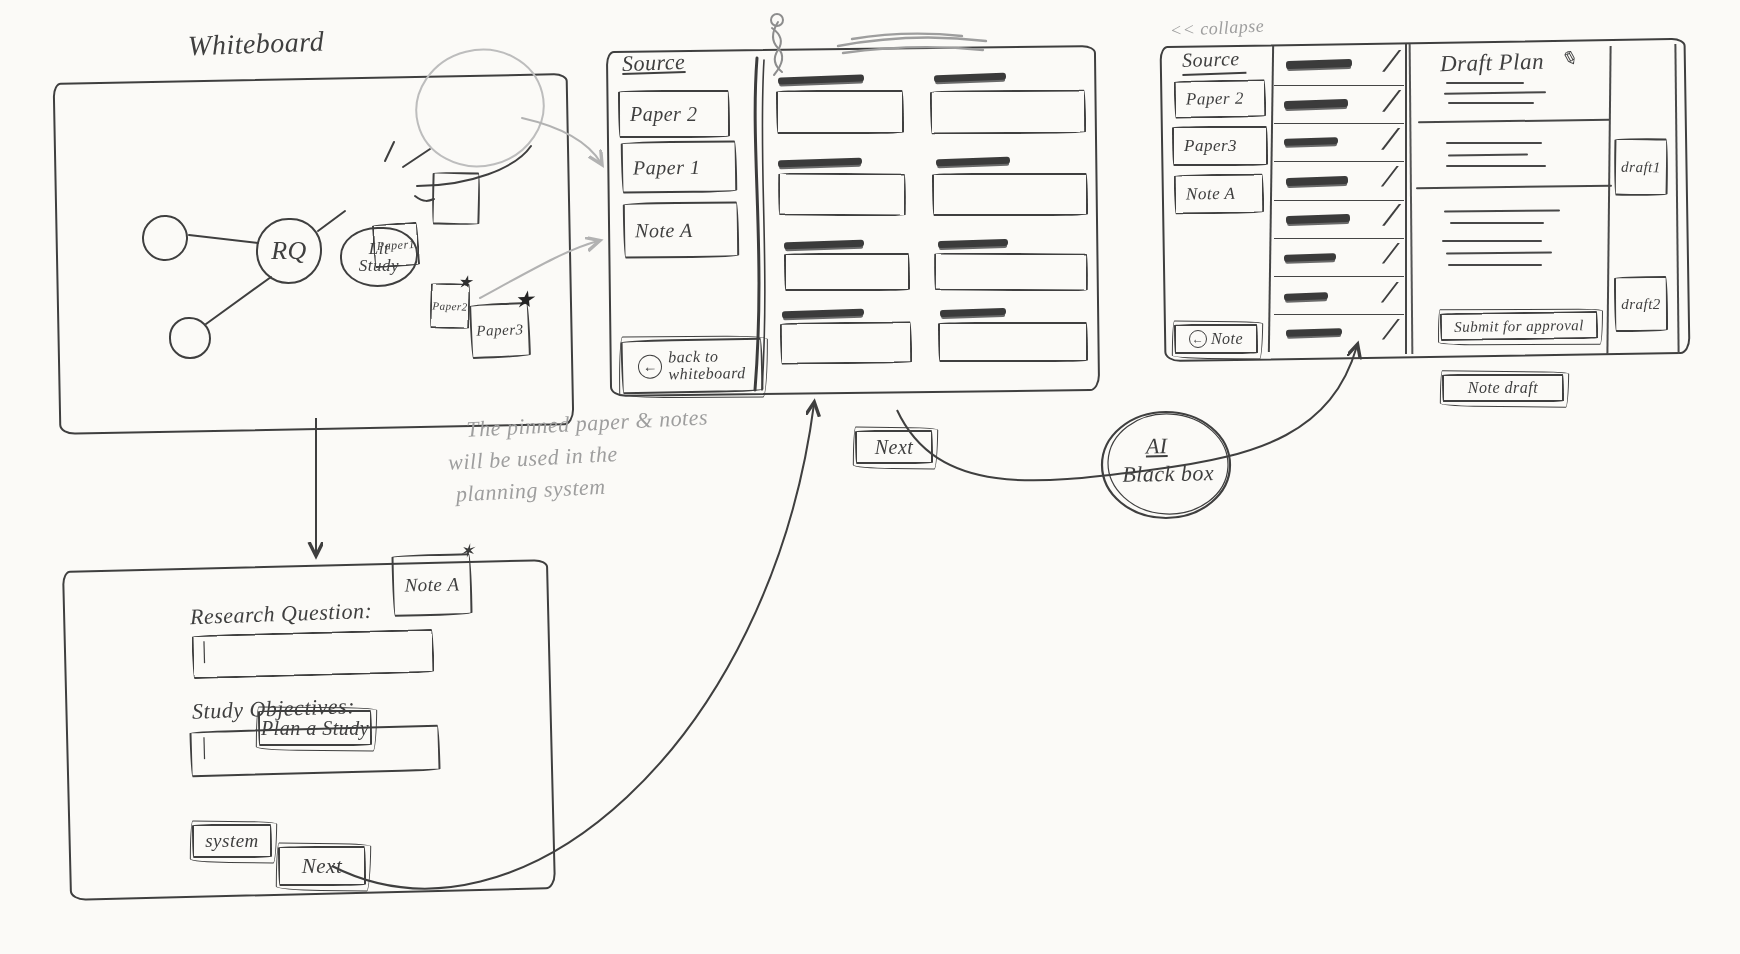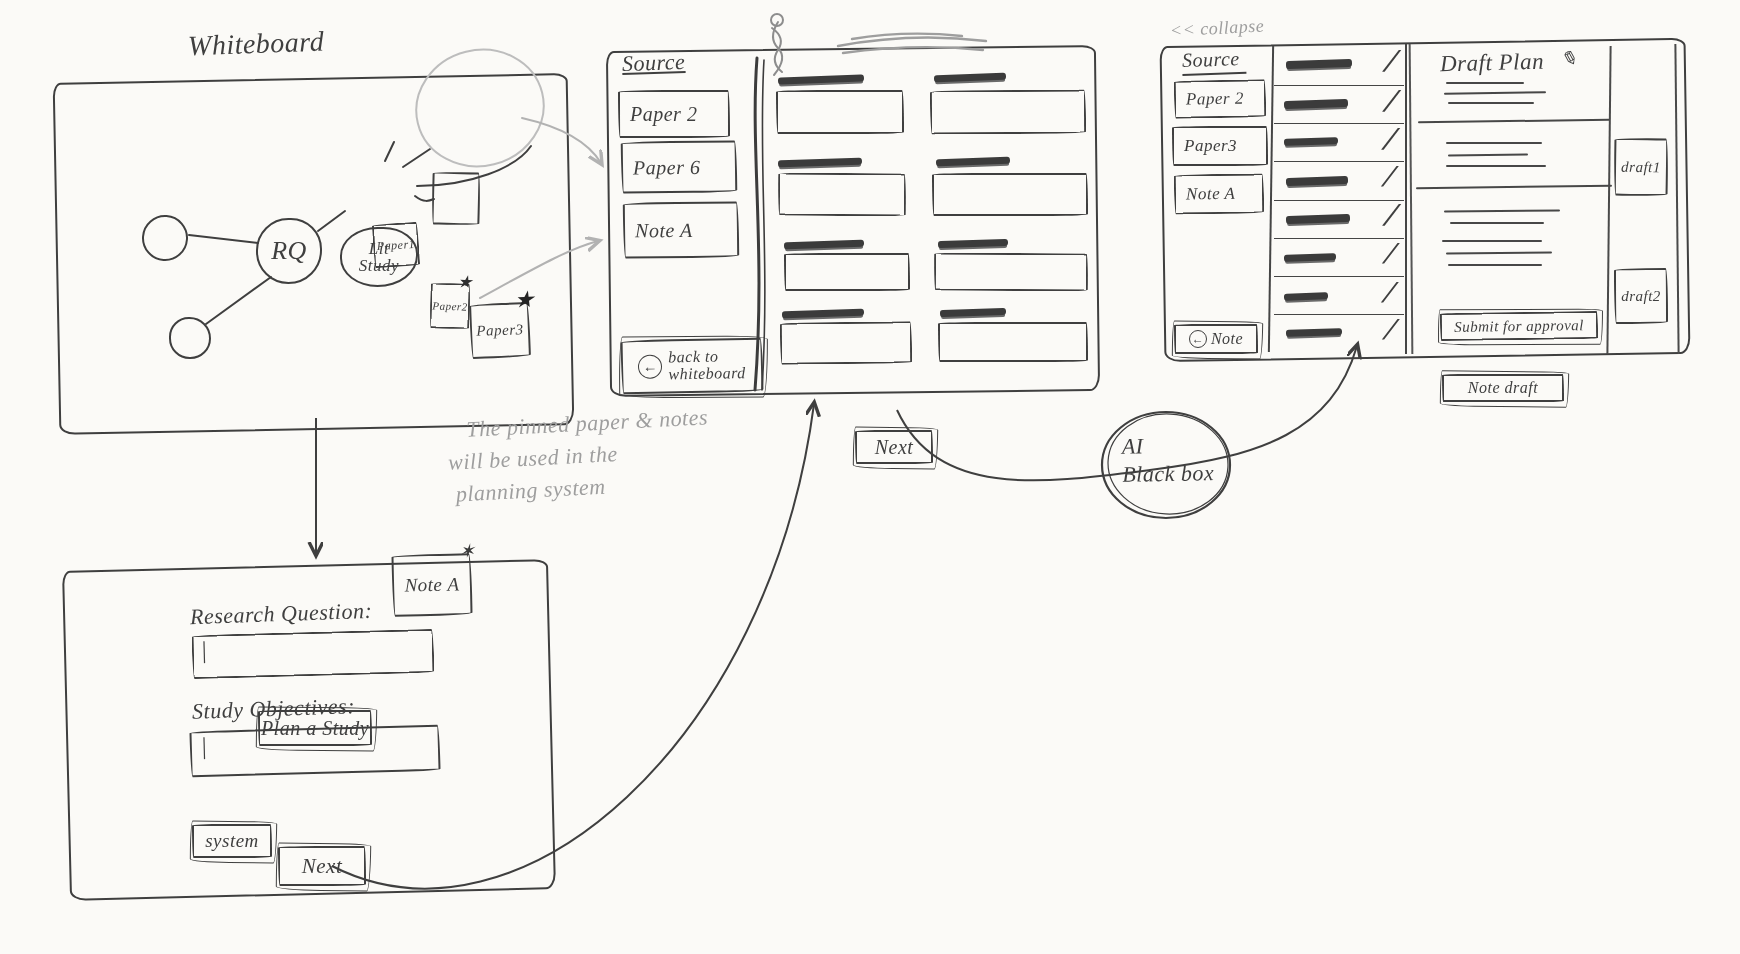--- a/index.html
+++ b/index.html
@@ -127,21 +127,21 @@
 
   <div class="abs" style="left:608px;top:48px;width:490px;height:346px;">
     <div class="frame" style="transform:rotate(-.7deg);"></div>
 
     <div class="abs hw" style="left:14px;top:2px;font-size:22px;transform:rotate(-2deg);text-decoration:underline;">Source</div>
 
     <div class="abs sk card hw" style="left:10px;top:42px;width:112px;height:48px;">
       <span>Paper 2</span>
     </div>
     <div class="abs sk card hw" style="left:13px;top:93px;width:116px;height:52px;transform:rotate(-.6deg);">
-      <span>Paper 6</span>
+      <span>Paper 1</span>
     </div>
     <div class="abs sk card hw" style="left:15px;top:154px;width:116px;height:56px;transform:rotate(-.4deg);">
       <span>Note A</span>
     </div>
 
     <div class="abs sk hw btn btn2" style="left:13px;top:291px;width:142px;height:54px;font-size:16px;gap:6px;transform:rotate(-1deg);">
       <span class="circle-ic" style="width:24px;height:24px;font-size:15px;">←</span>
       <span style="line-height:1.05;">
         <span>back to</span><br>
         <span>whiteboard</span>
@@ -171,21 +171,21 @@
     </div>
   </div>
 
   <div class="abs hw gray" style="left:448px;top:408px;font-size:22px;transform:rotate(-3deg);line-height:1.45;">
     <div style="margin-left:20px;">The pinned paper &amp; notes</div>
     <div>will be used in the</div>
     <div style="margin-left:6px;">planning system</div>
   </div>
 
   <div class="abs hw" style="left:1122px;top:432px;font-size:22px;line-height:1.25;transform:rotate(-1deg);">
-    <div style="margin-left:0;">AI</div>
+    <div style="margin-left:24px;text-decoration:underline;">AI</div>
     <div>Black box</div>
   </div>
 
   <div class="abs hw gray" style="left:1170px;top:18px;font-size:18px;transform:rotate(-3deg);">&lt;&lt; collapse</div>
 
   <div class="abs" style="left:1162px;top:42px;width:526px;height:316px;">
     <div class="frame" style="transform:rotate(-.9deg);"></div>
 
     <div class="abs hw" style="left:20px;top:6px;font-size:20px;transform:rotate(-2deg);border-bottom:2px solid var(--ink);padding:0 6px 2px 0;">Source</div>
 
@@ -266,21 +266,21 @@
     </div>
     <div class="abs sk hw btn btn2" style="left:280px;top:274px;width:122px;height:28px;font-size:16px;">
       <span>Note draft</span>
     </div>
 
     <div class="abs" style="left:446px;top:4px;width:2.2px;height:308px;background:#4a4a4a;transform:rotate(.6deg);"></div>
 
     <div class="abs sk hw btn" style="left:452px;top:10px;width:54px;height:58px;font-size:15px;transform:rotate(1deg);">
       <span>draft1</span>
     </div>
-    <div class="abs sk hw btn" style="left:452px;top:82px;width:54px;height:56px;font-size:15px;">
+    <div class="abs sk hw btn" style="left:452px;top:90px;width:54px;height:56px;font-size:15px;">
       <span>draft2</span>
     </div>
     <div class="abs" style="left:514px;top:2px;width:2px;height:310px;background:#4a4a4a;transform:rotate(-.6deg);"></div>
   </div>
 
   <svg width="1740" height="954" viewBox="0 0 1740 954">
     <defs>
       <marker id="ahd" markerWidth="12" markerHeight="12" refX="6" refY="3.5" orient="auto">
         <path d="M0,0 L7,3.5 L0,7" fill="none" stroke="#3f3f3f" stroke-width="1.7"></path>
       </marker>

